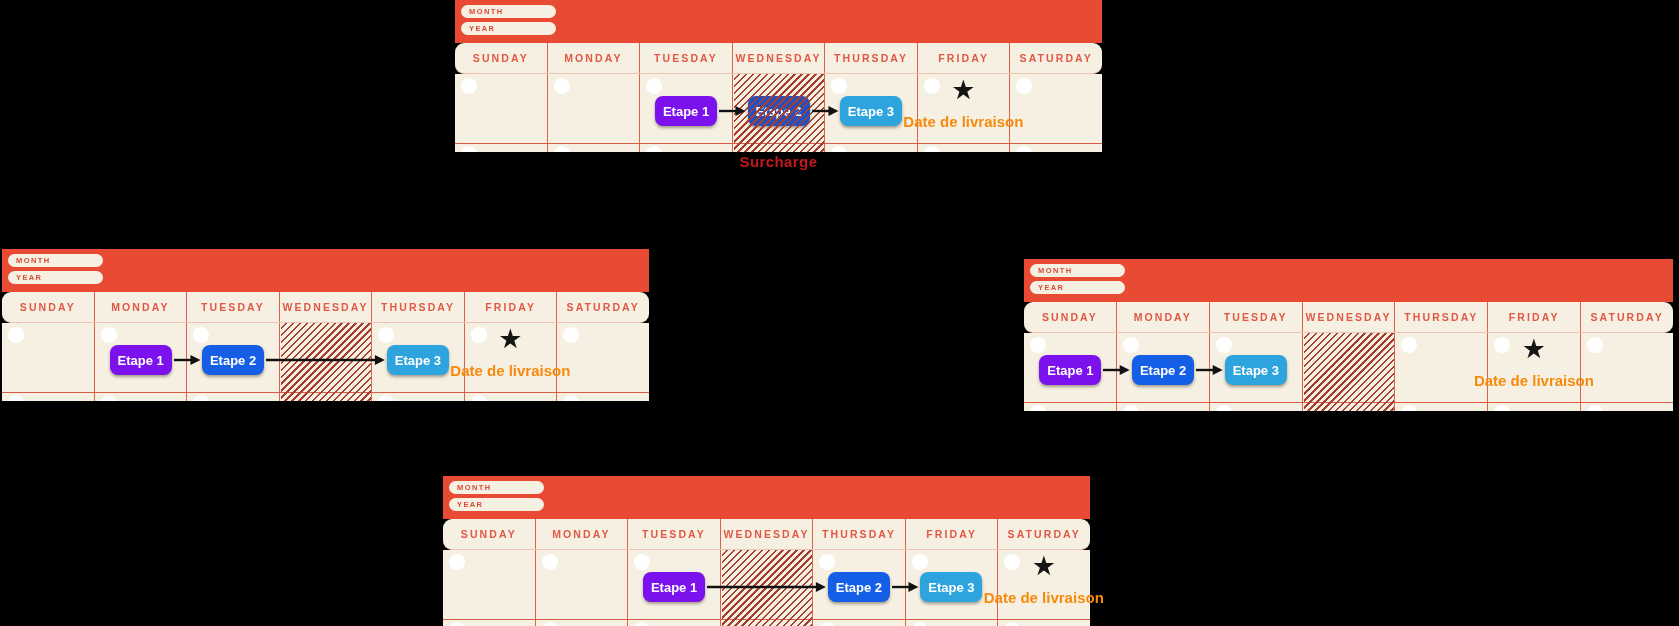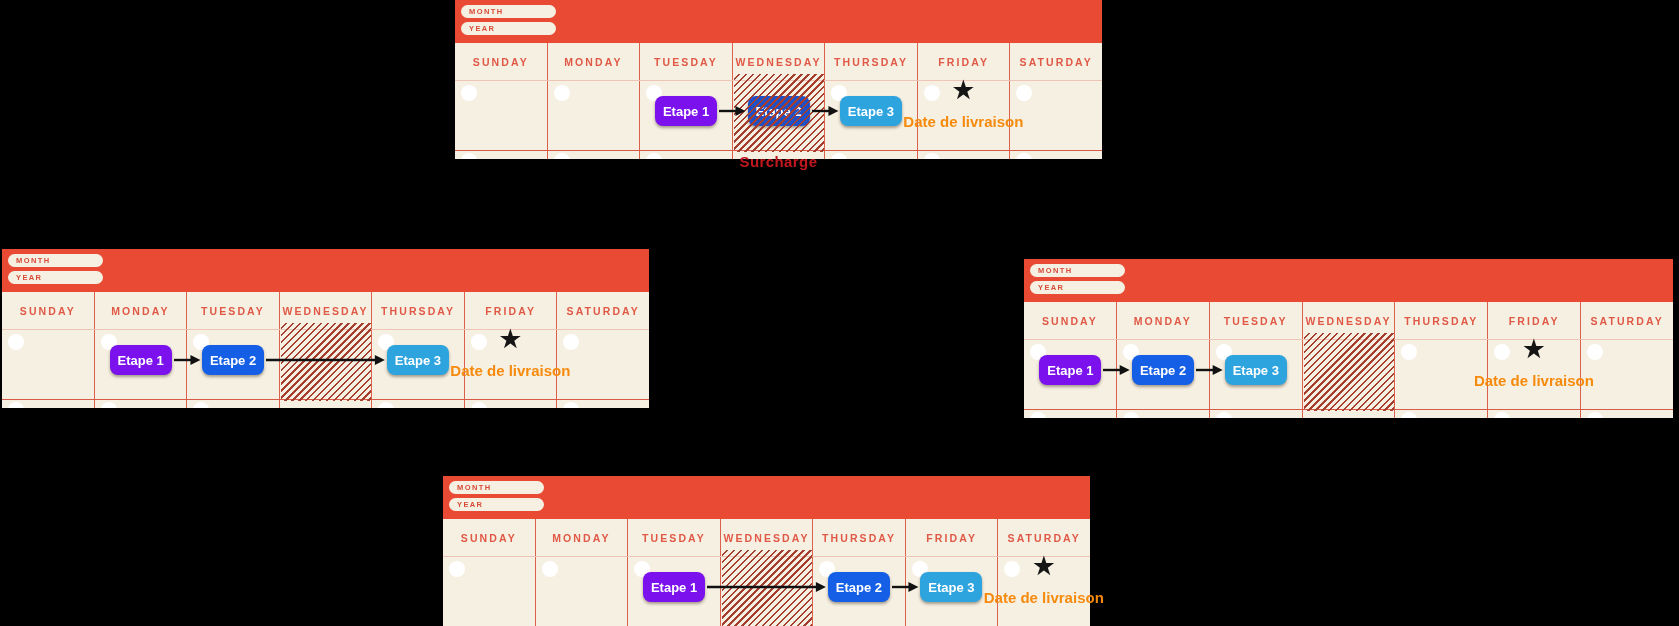--- a/index.html
+++ b/index.html
@@ -1,21 +1,21 @@
 <!DOCTYPE html>
 <html><head>
 <meta charset="utf-8">
 <style>
   html,body{margin:0;padding:0;background:#000;}
   #stage{position:relative;overflow:hidden;font-family:"Liberation Sans",sans-serif;}
   .calendar{position:absolute;}
   .cal-header{position:relative;height:43px;box-sizing:border-box;}
   .pill{position:absolute;left:6px;width:95px;height:13px;border-radius:8px;display:flex;align-items:center;padding-left:8px;box-sizing:border-box;cursor:text;}
   .pill .pill-label{font-size:7.5px;font-weight:bold;letter-spacing:1.4px;line-height:1;}
-  .day-row{display:flex;height:38px;box-sizing:border-box;}
+  .day-row{display:flex;height:31px;box-sizing:border-box;border-radius:9px;}
   .day-name{flex:1;display:flex;align-items:center;justify-content:center;font-size:10.5px;font-weight:bold;letter-spacing:2.1px;box-sizing:border-box;overflow:hidden;white-space:nowrap;}
   .cells-row{display:flex;height:70px;box-sizing:border-box;}
   .cell{flex:1;position:relative;box-sizing:border-box;}
   .circle{position:absolute;left:6px;top:4px;width:16px;height:16px;border-radius:50%;}
   .strip{display:flex;height:8px;overflow:hidden;box-sizing:border-box;}
   .strip .circle{top:2px;}
   .hatch{position:absolute;top:74px;z-index:2;}
   .step{position:absolute;width:62px;height:30px;border-radius:8px;color:#fff;font-weight:bold;font-size:13px;display:flex;align-items:center;justify-content:center;z-index:3;box-shadow:0 2px 3px rgba(70,55,40,.45);cursor:pointer;box-sizing:border-box;}
   .step.under{z-index:1;}
   .arrow-svg{position:absolute;z-index:4;overflow:visible;}

